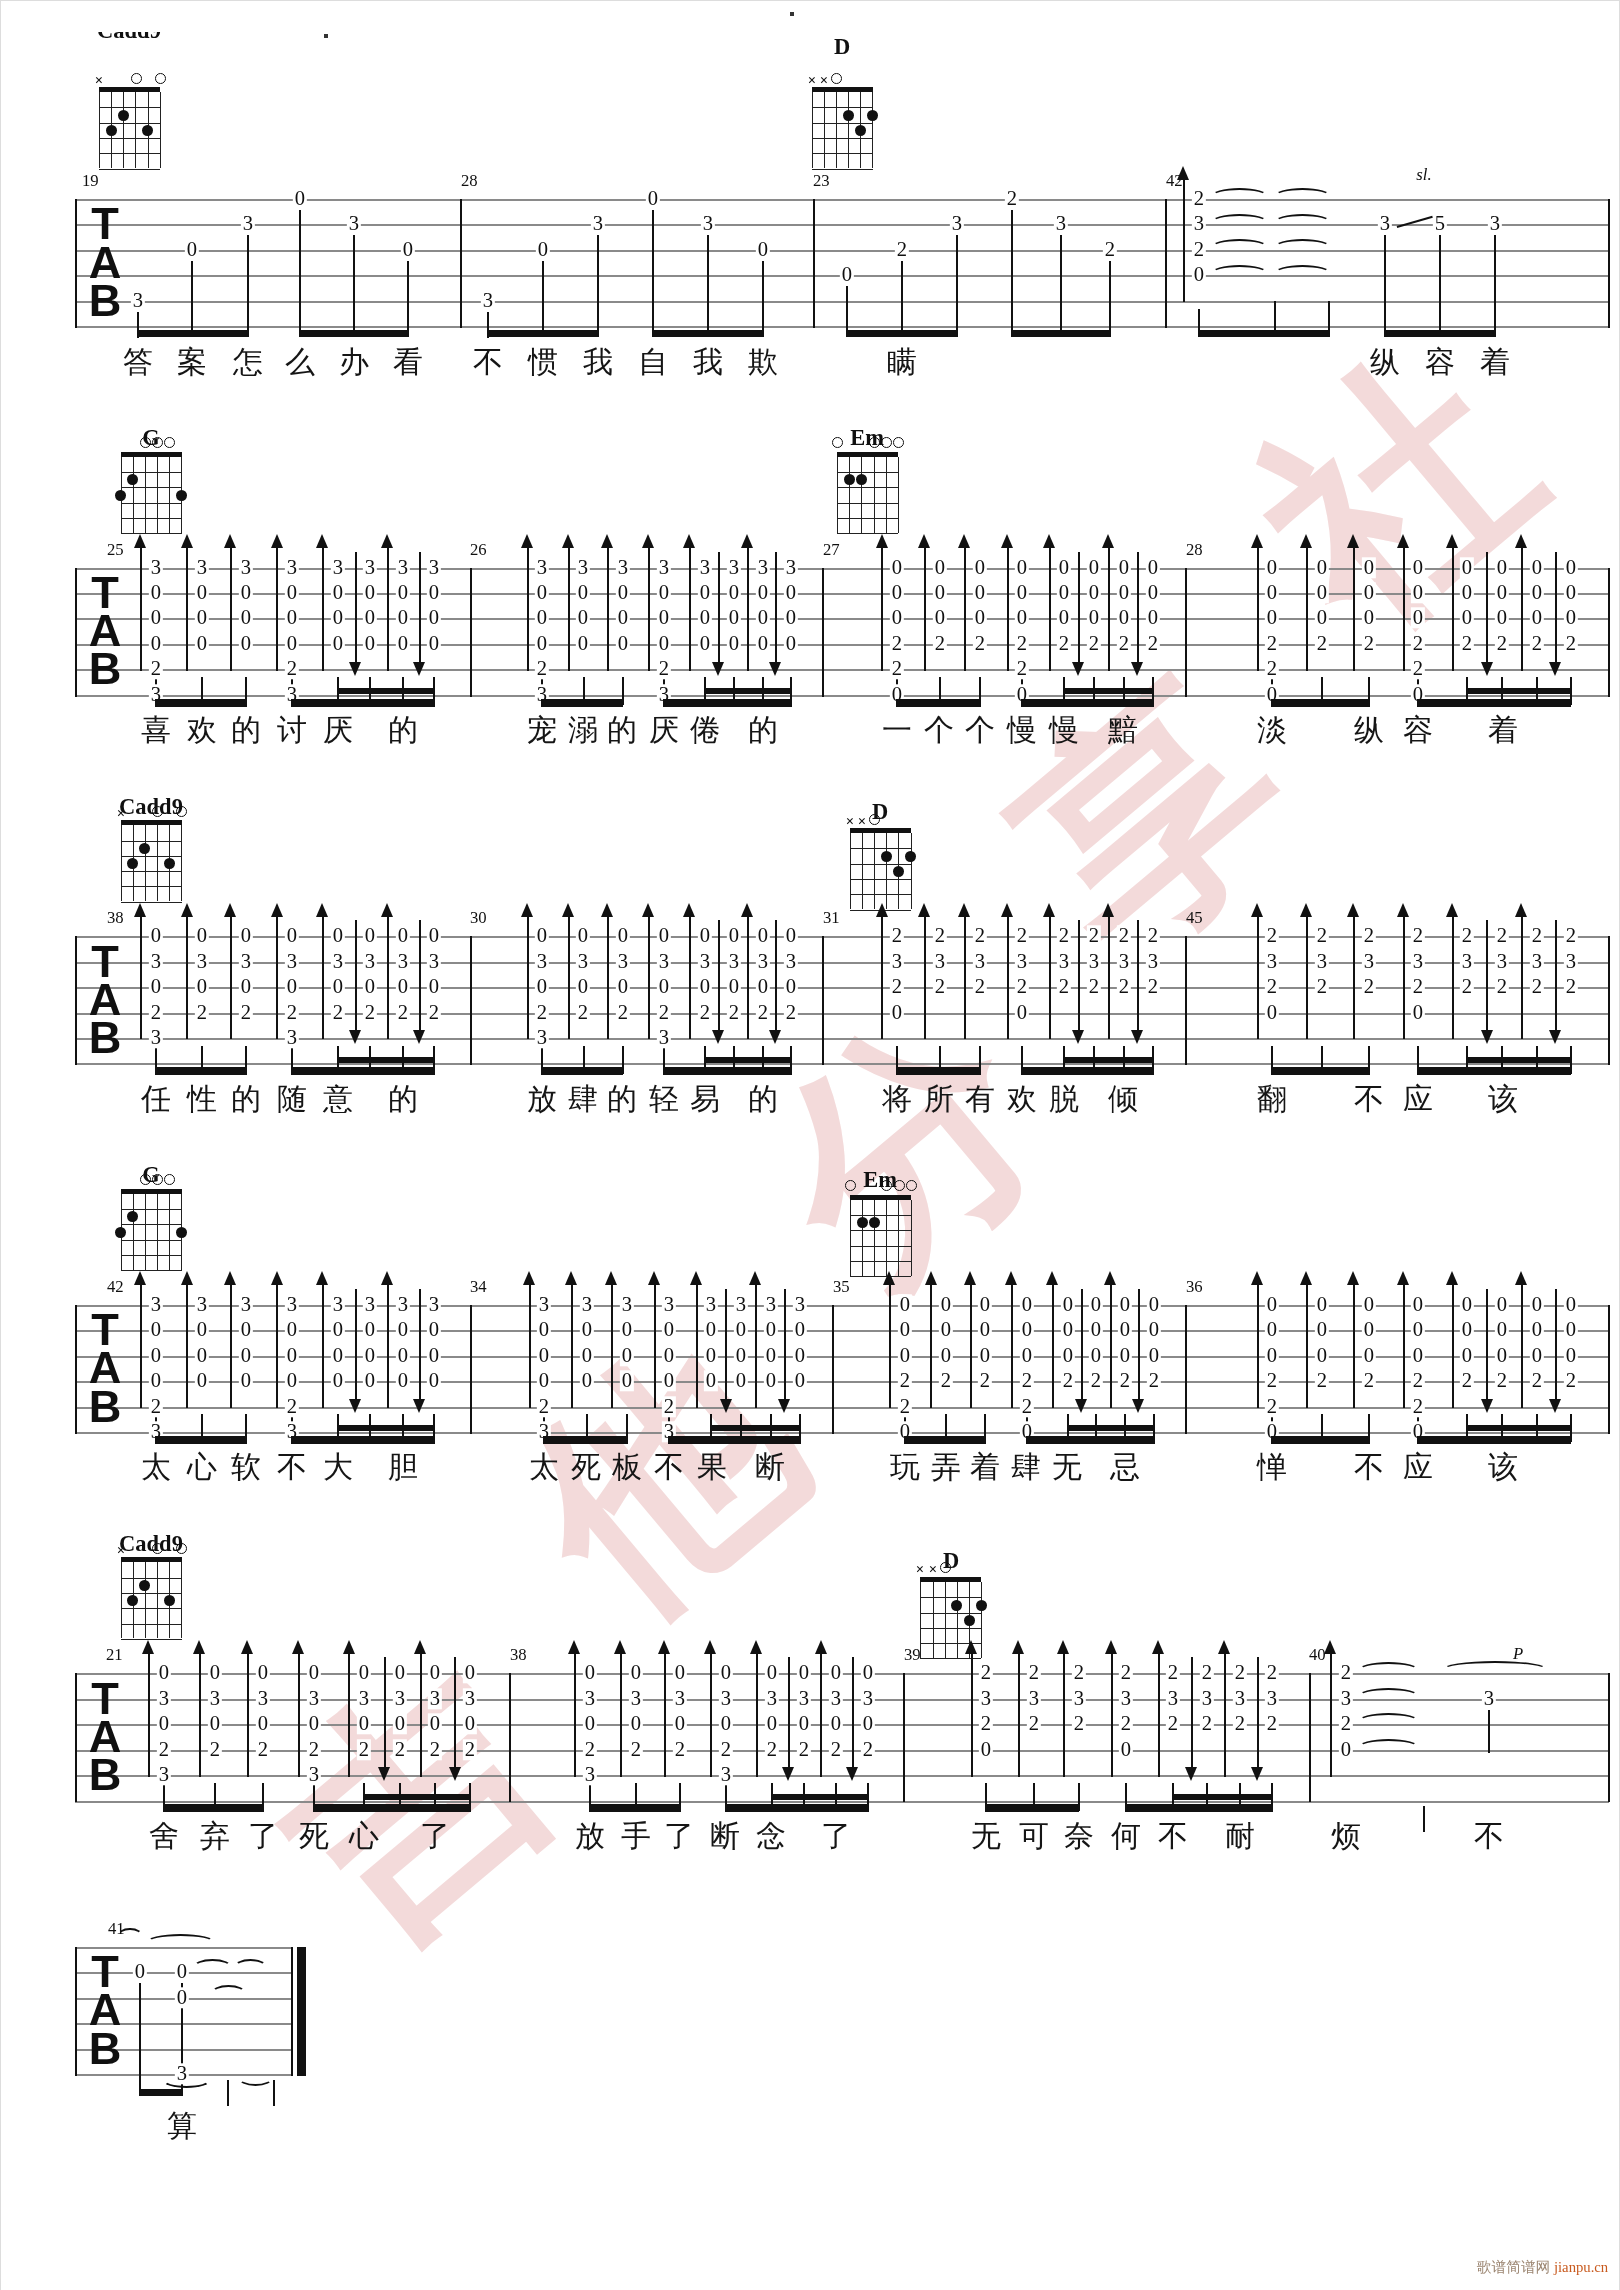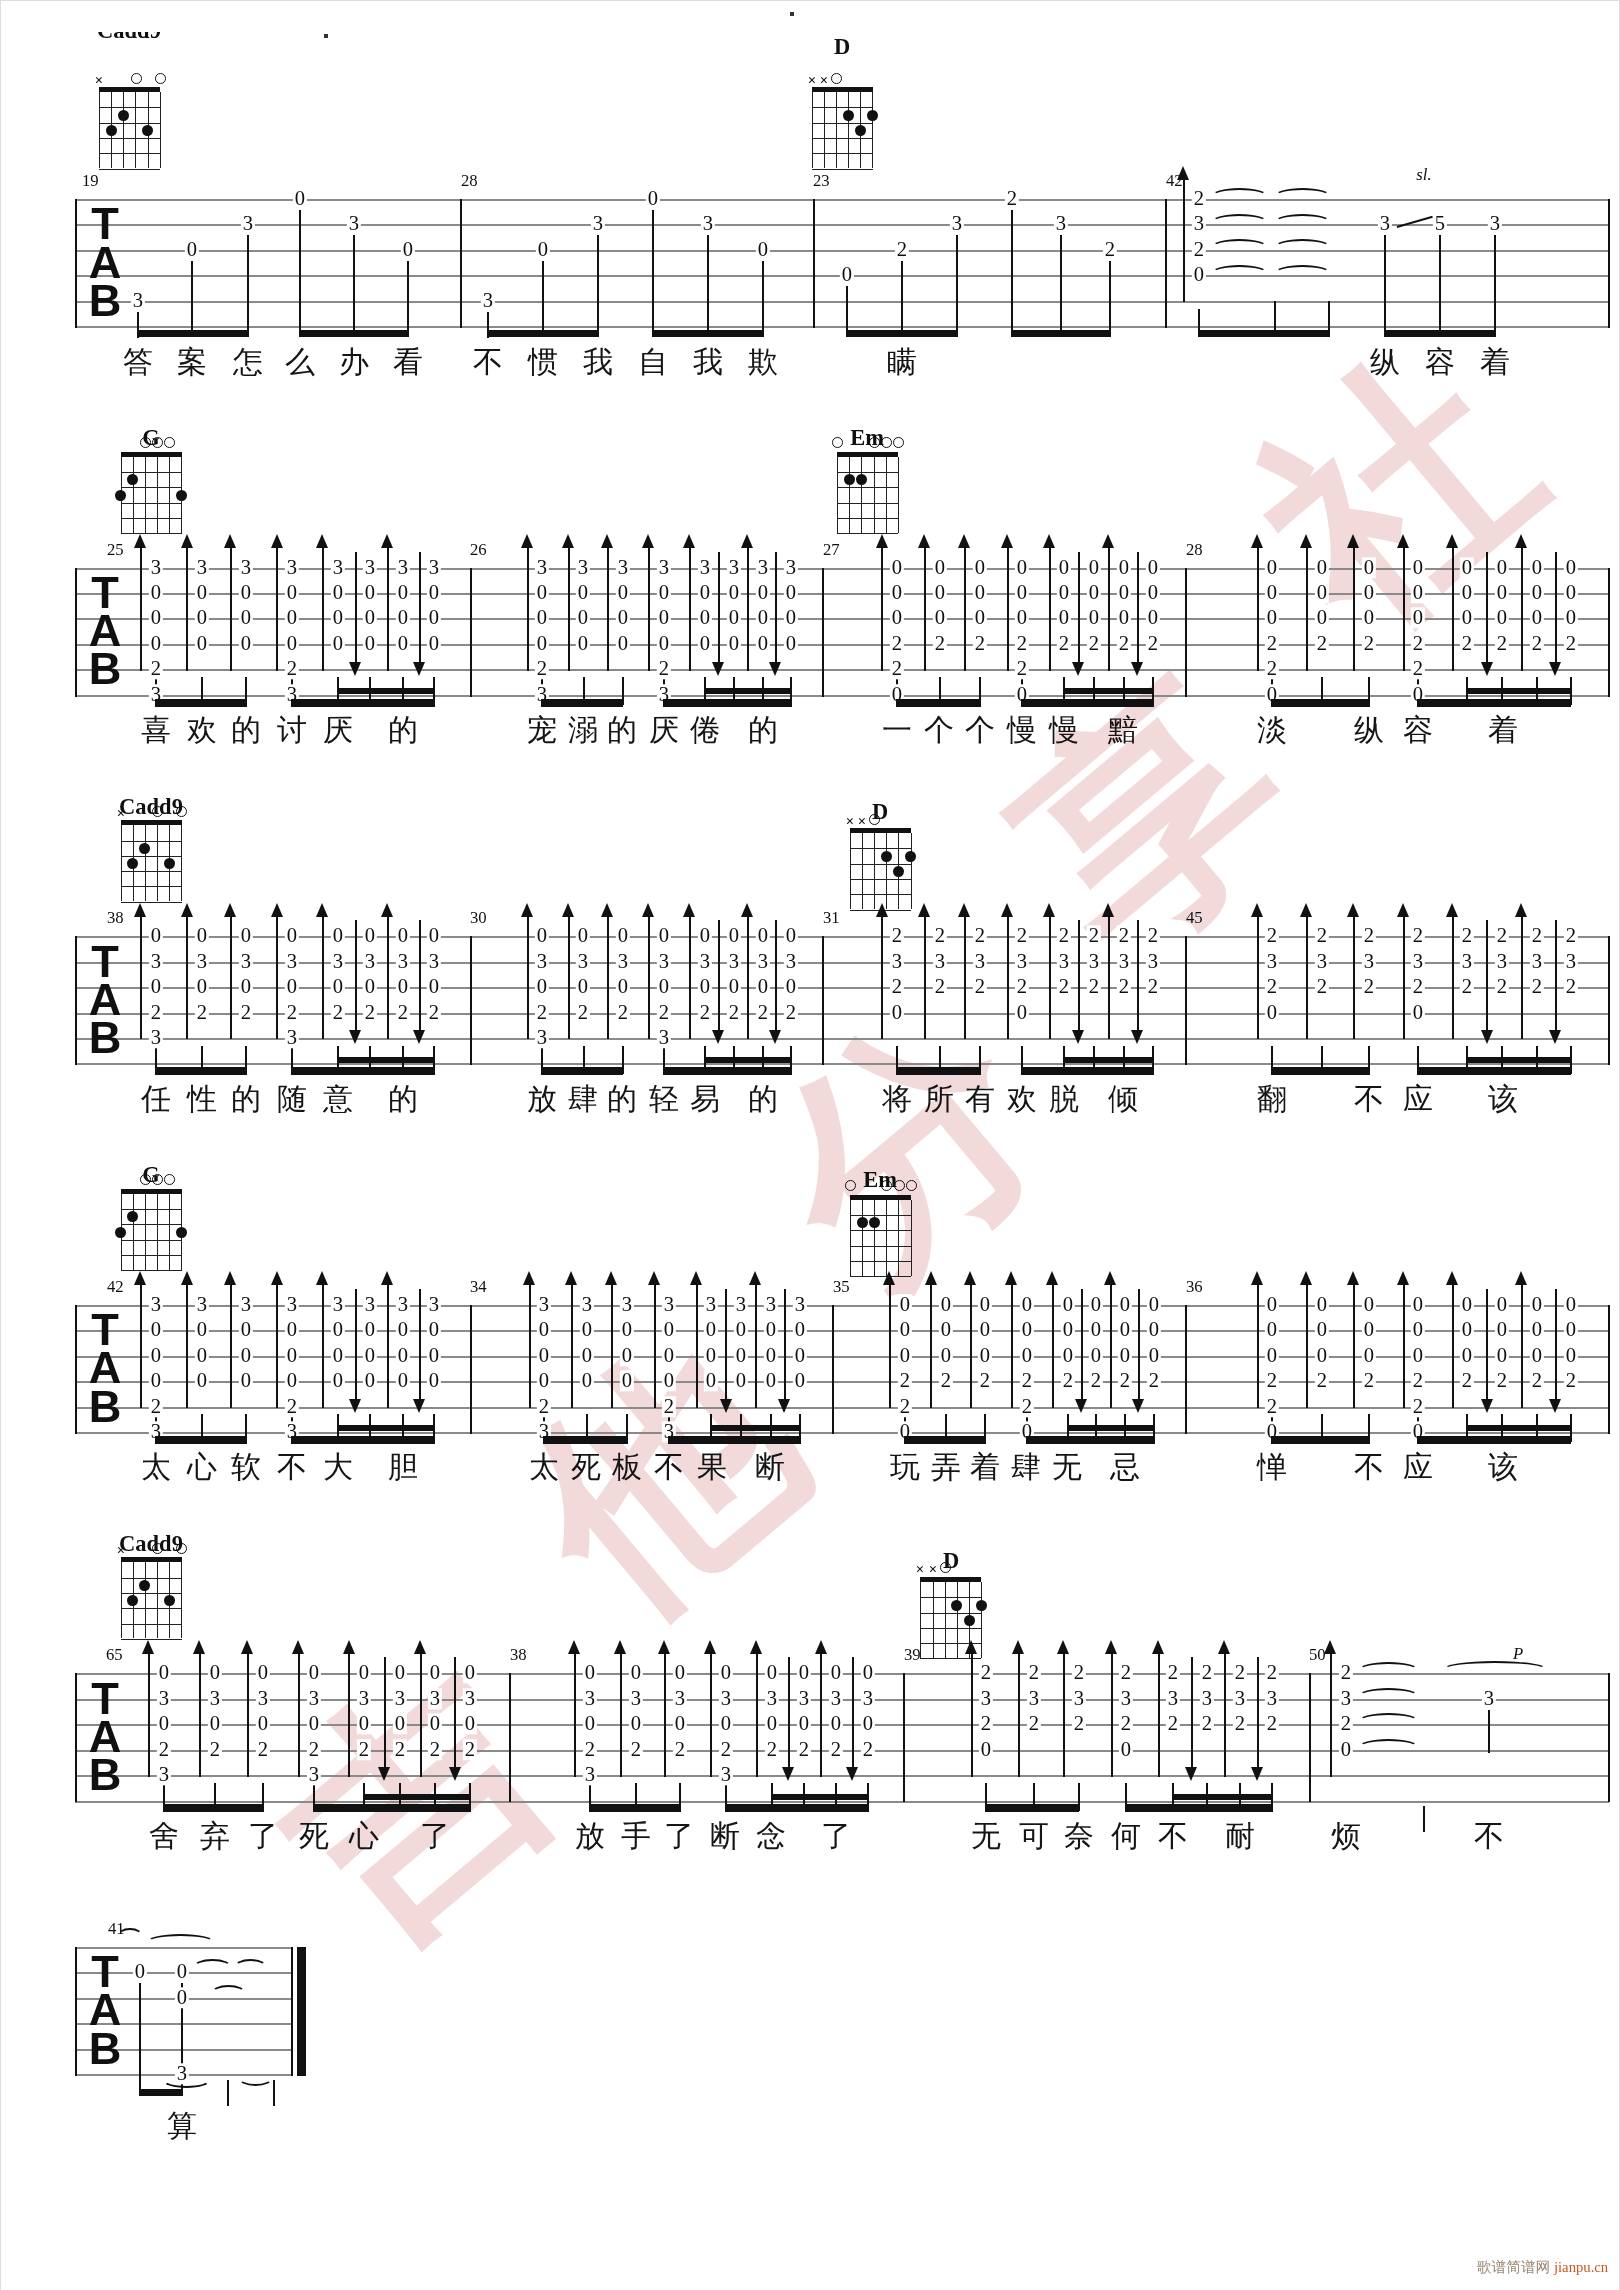--- a/index.html
+++ b/index.html
@@ -1148,24 +1148,24 @@
       <div style="position: absolute; left: 74px; top: 1774px; width: 1534px; height: 2px; background: rgb(138, 138, 138);"></div>
       <div style="position: absolute; left: 74px; top: 1800px; width: 1534px; height: 2px; background: rgb(138, 138, 138);"></div>
       <div style="position: absolute; left: 74px; top: 1672px; width: 2px; height: 129px; background: rgb(17, 17, 17);"></div>
       <div style="position: absolute; left: 508px; top: 1672px; width: 2px; height: 129px; background: rgb(17, 17, 17);"></div>
       <div style="position: absolute; left: 902px; top: 1672px; width: 2px; height: 129px; background: rgb(17, 17, 17);"></div>
       <div style="position: absolute; left: 1308px; top: 1672px; width: 2px; height: 129px; background: rgb(17, 17, 17);"></div>
       <div style="position: absolute; left: 1607px; top: 1672px; width: 2px; height: 129px; background: rgb(17, 17, 17);"></div>
       <div class="clef" style="position: absolute; left: 104px; top: 1698px;">T</div>
       <div class="clef" style="position: absolute; left: 104px; top: 1736px;">A</div>
       <div class="clef" style="position: absolute; left: 104px; top: 1774px;">B</div>
-      <div class="mnum" style="position: absolute; left: 110px; top: 1664px;">65</div>
+      <div class="mnum" style="position: absolute; left: 110px; top: 1664px;">21</div>
       <div class="mnum" style="position: absolute; left: 514px; top: 1664px;">38</div>
       <div class="mnum" style="position: absolute; left: 908px; top: 1664px;">39</div>
-      <div class="mnum" style="position: absolute; left: 1313px; top: 1664px;">50</div>
+      <div class="mnum" style="position: absolute; left: 1313px; top: 1664px;">40</div>
       <div class="chordlabel" style="position: absolute; left: 150px; top: 1530px;">Cadd9</div>
       <div class="mark" style="position: absolute; left: 120px; top: 1541px; font-size: 14.7px; font-weight: 700; transform: translate(-50%, 0px);">×</div>
       <div style="position: absolute; left: 151px; top: 1542px; width: 8.8px; height: 8.8px; border: 1.8px solid rgb(17, 17, 17); border-radius: 50%;"></div>
       <div style="position: absolute; left: 175px; top: 1542px; width: 8.8px; height: 8.8px; border: 1.8px solid rgb(17, 17, 17); border-radius: 50%;"></div>
       <div style="position: absolute; left: 120px; top: 1556px; width: 61px; height: 4.9px; background: rgb(17, 17, 17);"></div>
       <div style="position: absolute; left: 120px; top: 1577px; width: 61px; height: 1.3px; background: rgb(34, 34, 34);"></div>
       <div style="position: absolute; left: 120px; top: 1592px; width: 61px; height: 1.3px; background: rgb(34, 34, 34);"></div>
       <div style="position: absolute; left: 120px; top: 1607px; width: 61px; height: 1.3px; background: rgb(34, 34, 34);"></div>
       <div style="position: absolute; left: 120px; top: 1623px; width: 61px; height: 1.3px; background: rgb(34, 34, 34);"></div>
       <div style="position: absolute; left: 120px; top: 1638px; width: 61px; height: 1.3px; background: rgb(34, 34, 34);"></div>

